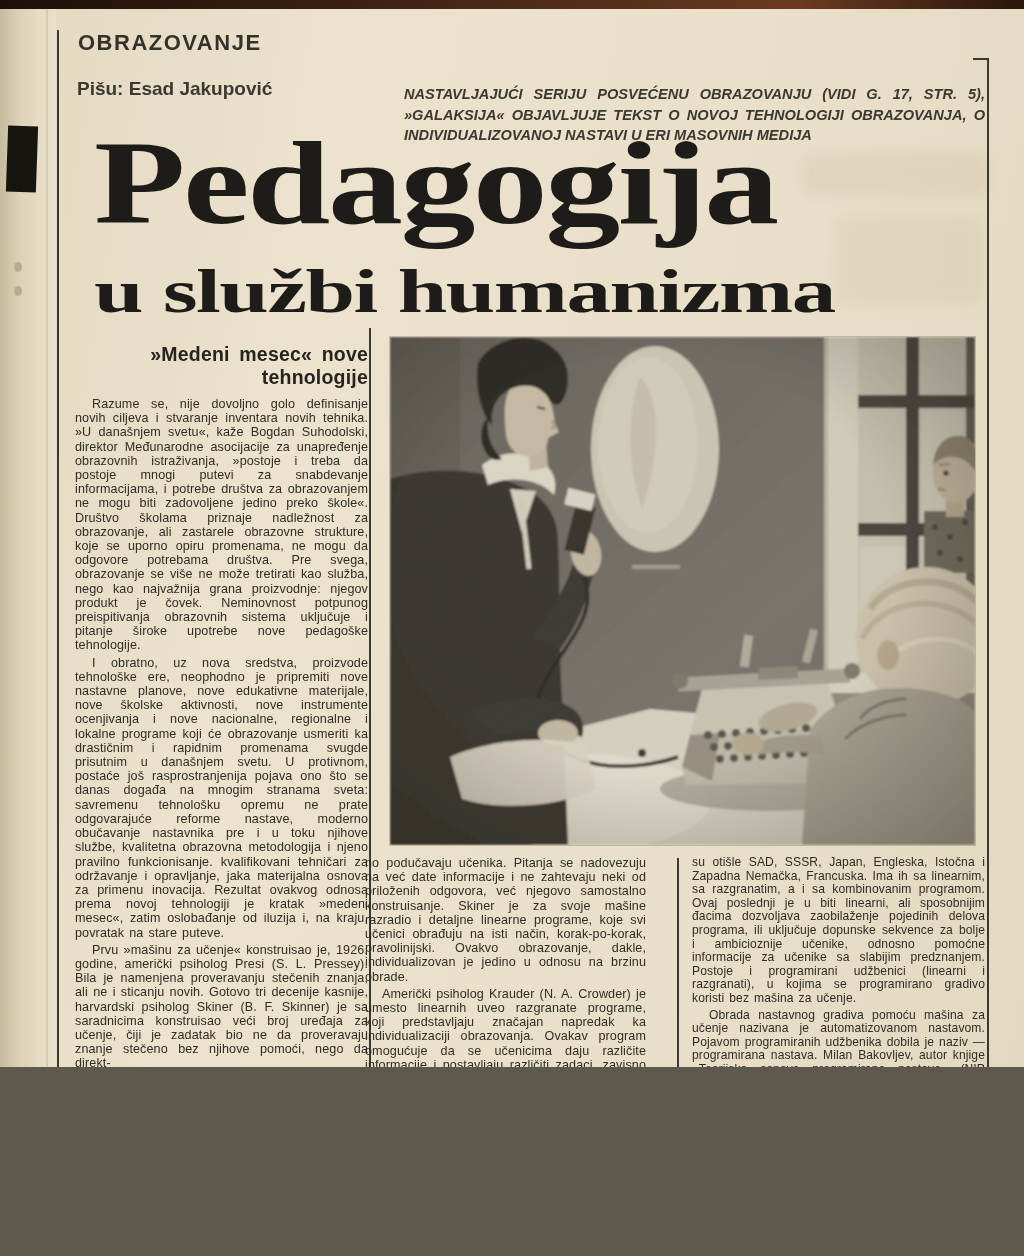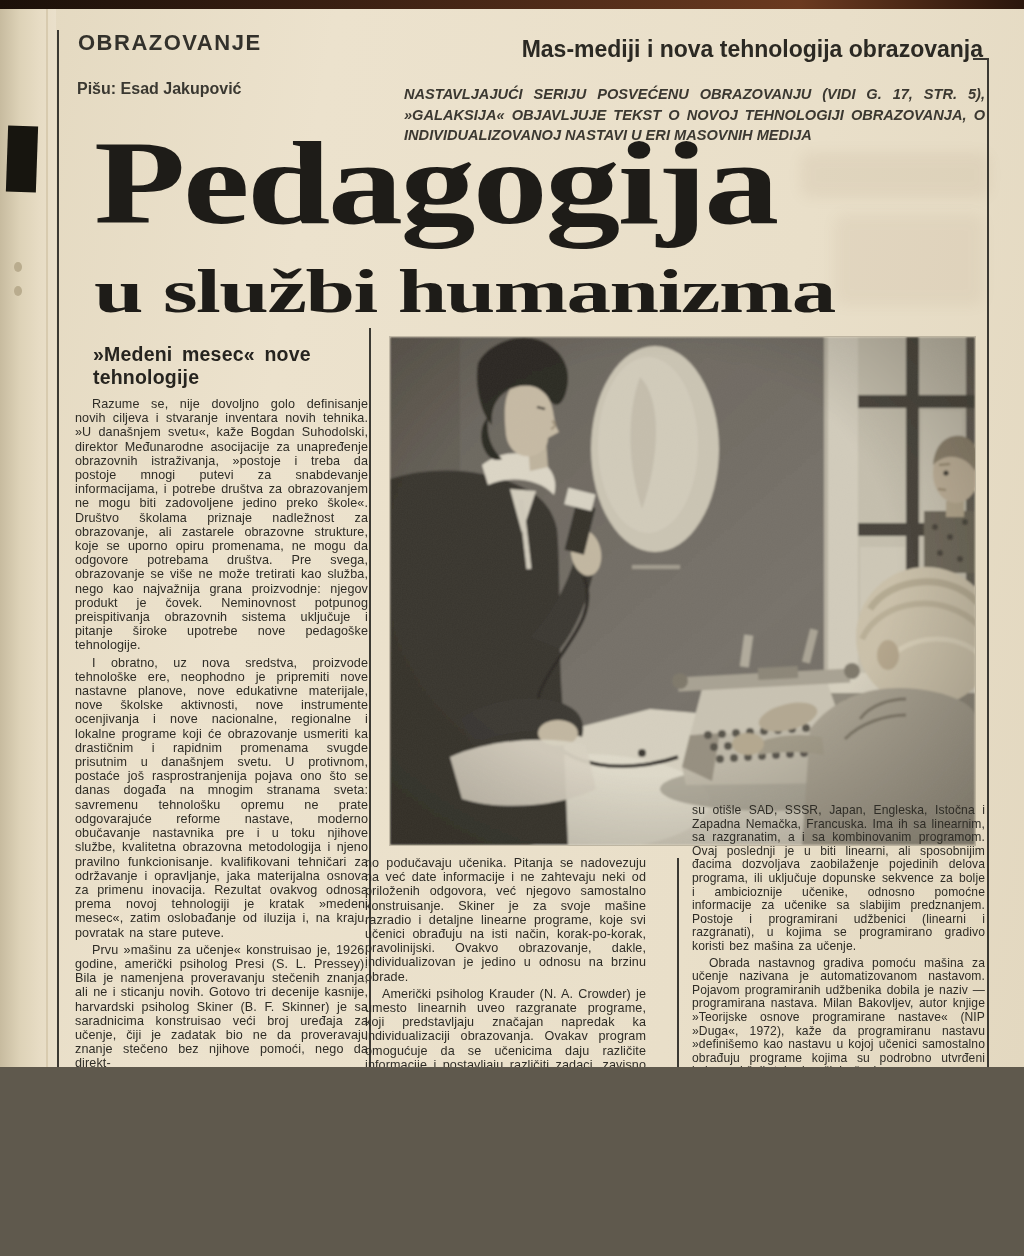--- a/index.html
+++ b/index.html
@@ -28,40 +28,40 @@
   .rule{position:absolute;background:#3b3933;}
   .rule-left{left:57px;top:30px;width:2px;height:1184px;}
   .rule-c1{left:369px;top:328px;width:2px;height:886px;}
   .rule-c2{left:677px;top:858px;width:2px;height:356px;}
   .rule-right{left:987px;top:58px;width:2px;height:1156px;}
   .rule-right-tick{left:973px;top:58px;width:16px;height:2px;}
   
   .section-label{position:absolute;left:78px;top:30px;font-size:22px;font-weight:bold;
     letter-spacing:1.5px;color:#33312b;}
   .kicker{position:absolute;right:41px;top:36px;font-size:23px;font-weight:bold;color:#2b2923;}
-  .byline{position:absolute;left:77px;top:74px;font-size:16px;font-weight:bold;
+  .byline{position:absolute;left:77px;top:74px;font-size:19px;font-weight:bold;
     line-height:29px;color:#3a3831;}
   .standfirst{position:absolute;left:404px;top:84px;width:581px;font-style:italic;
     font-weight:bold;font-size:14.6px;line-height:20.5px;text-align:justify;color:#3b3831;}
   
   .hl{position:absolute;left:94px;font-family:"Liberation Serif",serif;font-weight:bold;
     color:#1e1c18;white-space:nowrap;transform-origin:left top;}
   .hl1{top:124px;font-size:119px;line-height:119px;letter-spacing:-2px;transform:scaleX(1.26);}
   .hl2{top:261px;font-size:61px;line-height:61px;letter-spacing:-1px;transform:scaleX(1.46);}
   
   .col{position:absolute;font-size:12.6px;line-height:14.2px;text-align:justify;
     letter-spacing:.1px;word-spacing:1.5px;color:#2e2c26;overflow:hidden;}
   .col p{margin:0 0 3px 0;}
   .ind{text-indent:17px;}
   .lead{font-weight:bold;color:#282620;}
   .col-head{font-weight:bold;font-size:19.5px;line-height:23px;letter-spacing:.2px;
-    color:#26241f;margin:13px 0 8px 18px;text-align:left;text-indent:0;word-spacing:4px;}
+    color:#26241f;margin:13px 0 8px 18px;text-align:right;text-indent:0;word-spacing:4px;}
   .col1{left:75px;top:330px;width:293px;height:884px;}
   .col2{left:365px;top:856px;width:281px;height:358px;}
-  .col3{left:692px;top:804px;width:293px;height:358px;font-size:12.1px;line-height:13.6px;}
+  .col3{left:692px;top:856px;width:293px;height:358px;font-size:12.1px;line-height:13.6px;}
   .pageno{position:absolute;left:45px;top:1201px;font-size:19px;font-weight:bold;color:#26241f;}
   
   .photo{position:absolute;left:390px;top:337px;width:585px;height:508px;overflow:hidden;
     box-shadow:0 0 0 1px rgba(60,55,45,.25);}
 </style>
 </head>
 <body>
 
 <div class="page">
 
@@ -75,21 +75,20 @@
   <div class="ghost a"></div>
   <div class="ghost b"></div>
 
   <div class="rule rule-left"></div>
   <div class="rule rule-c1"></div>
   <div class="rule rule-c2"></div>
   <div class="rule rule-right"></div>
   <div class="rule rule-right-tick"></div>
 
   <div class="section-label">OBRAZOVANJE</div>
-  <div class="kicker">Mas-mediji i nova tehnologija obrazovanja</div>
   <div class="byline">
     <div>Pišu: Esad Jakupović</div>
   </div>
   <div class="standfirst">NASTAVLJAJUĆI SERIJU POSVEĆENU OBRAZOVANJU (VIDI G. 17, STR. 5), »GALAKSIJA« OBJAVLJUJE TEKST O NOVOJ TEHNOLOGIJI OBRAZOVANJA, O INDIVIDUALIZOVANOJ NASTAVI U ERI MASOVNIH MEDIJA</div>
 
   <div class="hl hl1">Pedagogija</div>
   <div class="hl hl2">u službi humanizma</div>
 
   <div class="col col1">
     <div class="col-head">»Medeni mesec« nove tehnologije</div>

